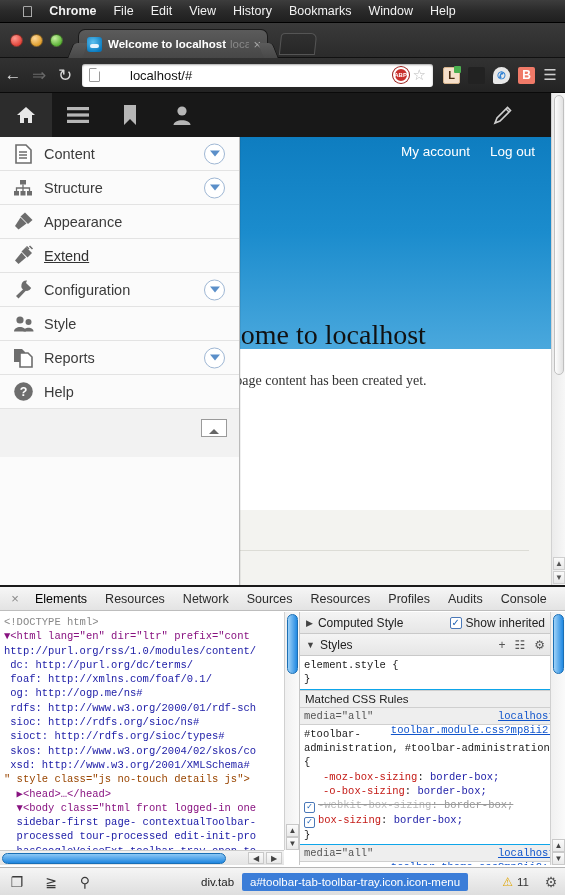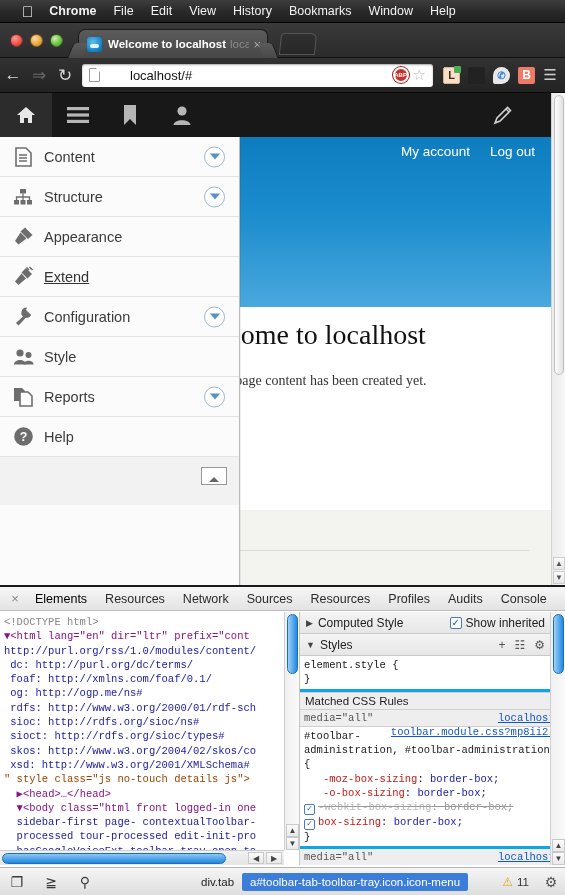--- a/index.html
+++ b/index.html
@@ -125,21 +125,21 @@
   .d-tab svg { display:block; }
   .d-pencil { margin-left:auto; margin-right:22px; }
 
   
   .d-tray {
     position:absolute; top:44px; left:0; width:240px; height:448px;
     background:#fbfbfb; border-right:1px solid #bbb; z-index:5;
     box-shadow:1px 0 0 rgba(0,0,0,.06);
   }
   .tray-item {
-    position:relative; height:40px; display:flex; align-items:center;
+    position:relative; height:34px; display:flex; align-items:center;
     border-bottom:1px solid #e3e3e3; padding-left:12px;
   }
   .tray-item .ic { width:22px; height:22px; margin-right:10px; flex:0 0 auto; display:flex;
                    align-items:center; justify-content:center; }
   .tray-item .lbl { font-size:14.5px; color:#3b3b3b; }
   .tray-item.is-active .lbl { text-decoration:underline; color:#333; }
   .toggle {
     position:absolute; right:14px; top:50%; transform:translateY(-50%);
     width:21px; height:21px; border-radius:50%; border:1px solid #9fb7d4;
     background:#fff; display:flex; align-items:center; justify-content:center;
@@ -157,21 +157,21 @@
   .tray-foot .orient:after {
     content:""; border-left:5px solid transparent; border-right:5px solid transparent;
     border-bottom:5px solid #666;
   }
 
   
   .page {
     position:absolute; top:44px; left:240px; right:14px; bottom:0; background:#fff; overflow:hidden;
   }
   .hero {
-    height:170px; width:100%;
+    height:212px; width:100%;
     background:linear-gradient(to bottom,#0e7dc0 0%,#1b8ccd 45%,#4aa8dd 100%);
     position:relative;
   }
   .hero-links {
     position:absolute; right:16px; top:7px; display:flex; gap:20px;
     color:#fff; font-size:13.5px;
   }
   .page-title-row { position:absolute; left:-56px; top:182px; width:420px; }
   .page-title { font-family:"Liberation Serif", serif; font-size:28px; color:#111; white-space:nowrap; }
   .page-note { font-family:"Liberation Serif", serif; font-size:14px; color:#333; margin-top:22px; white-space:nowrap; }
@@ -264,21 +264,21 @@
   .dt-styles-hdr .tools { margin-left:auto; display:flex; gap:9px; padding-right:20px; color:#555; font-size:12px; }
   .css {
     font-family:"Liberation Mono", monospace; font-size:10.5px; line-height:14.3px;
     white-space:pre; color:#1a1a1a;
   }
   .css .sel { color:#1a1a1a; }
   .css .prop { color:#c41a16; }
   .css .pval { color:#1a1aa6; }
   .css .strike { text-decoration:line-through; color:#999; }
   .css .strike .prop { color:#bbb; }
-  .rule-box { border-bottom:3px solid #0ea5e9; padding:2px 0 2px 4px; background:#fff; }
+  .rule-box { border-bottom:1px solid #0ea5e9; padding:2px 0 2px 4px; background:#fff; }
   .rule-src {
     background:#eee; border-bottom:1px solid #cfcfcf; font-family:"Liberation Mono", monospace;
     font-size:10.5px; line-height:14.3px; color:#555; padding:1px 4px; position:relative;
   }
   .rule-src .link { color:#15c; text-decoration:underline; float:right; }
   .matched-hdr {
     background:#eee; border-bottom:1px solid #cfcfcf; border-top:1px solid #cfcfcf;
     font-size:11.5px; color:#222; padding:2px 5px;
   }
   .cb-inline { display:inline-flex; width:11px;height:11px;border:1px solid #4a78b8;border-radius:2px;

